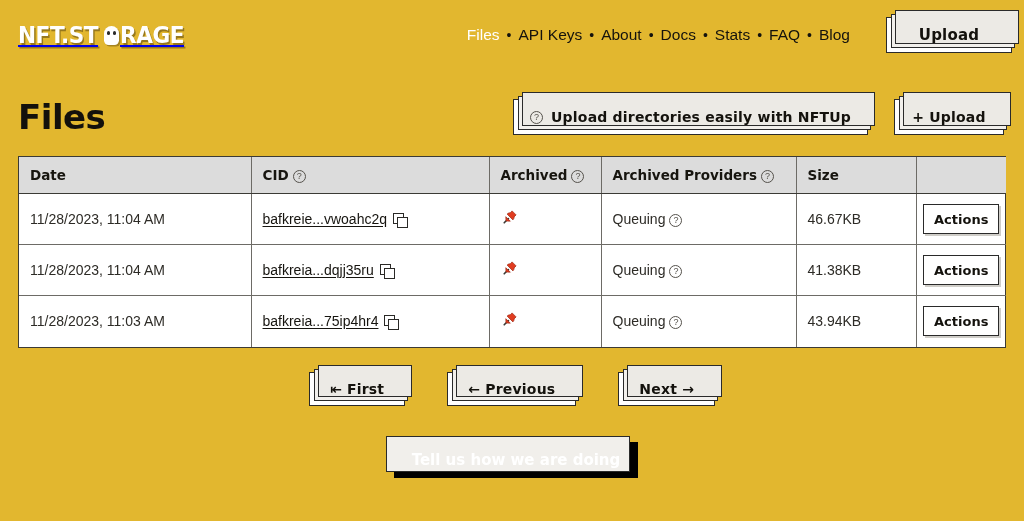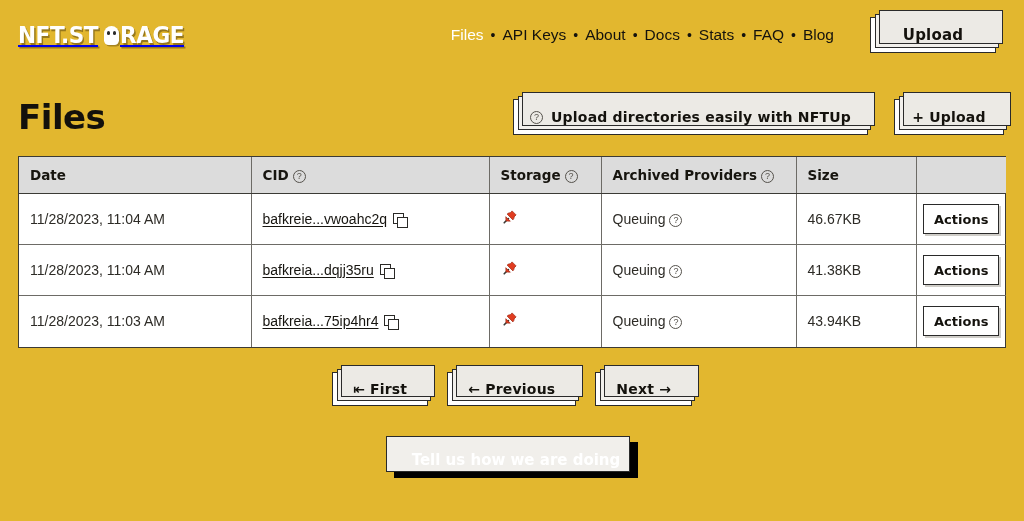--- a/index.html
+++ b/index.html
@@ -15,21 +15,21 @@
     font-family: "Liberation Sans", sans-serif;
     color: #13110c;
     -webkit-font-smoothing: antialiased;
   }
 
   
   .site-header {
     height: 70px;
     display: flex;
     align-items: center;
-    padding: 0 28px 0 18px;
+    padding: 0 12px 0 18px;
   }
 
   .logo {
     display: flex;
     align-items: center;
     gap: 0;
     user-select: none;
   }
   .logo-text {
     font-family: "DejaVu Sans", sans-serif;
@@ -262,21 +262,21 @@
     color: #14120d;
     cursor: pointer;
   }
   td.actions-cell { text-align: center; padding: 0; }
 
   
   .pagination {
     display: flex;
     justify-content: center;
     align-items: center;
-    gap: 19px;
+    gap: 42px;
     margin-top: 24px;
   }
   .page-btn { height: 34px; padding: 0 20px; font-size: 14px; }
 
   
   .feedback-wrap {
     display: flex;
     justify-content: center;
     margin-top: 36px;
   }
@@ -356,21 +356,21 @@
         <col class="c-cid">
         <col class="c-arch">
       <col class="c-sp">
         <col class="c-size">
         <col class="c-act">
     </colgroup>
     <thead>
       <tr>
         <th><span>Date</span></th>
         <th><span>CID</span><span class="help-icon">?</span></th>
-        <th><span>Storage</span><span class="help-icon">?</span></th>
+        <th><span>Archived</span><span class="help-icon">?</span></th>
         <th><span>Archived Providers</span><span class="help-icon">?</span></th>
         <th><span>Size</span></th>
         <th></th>
       </tr>
     </thead>
     <tbody>
 
       <tr>
         <td>11/28/2023, 11:04 AM</td>
         <td>

